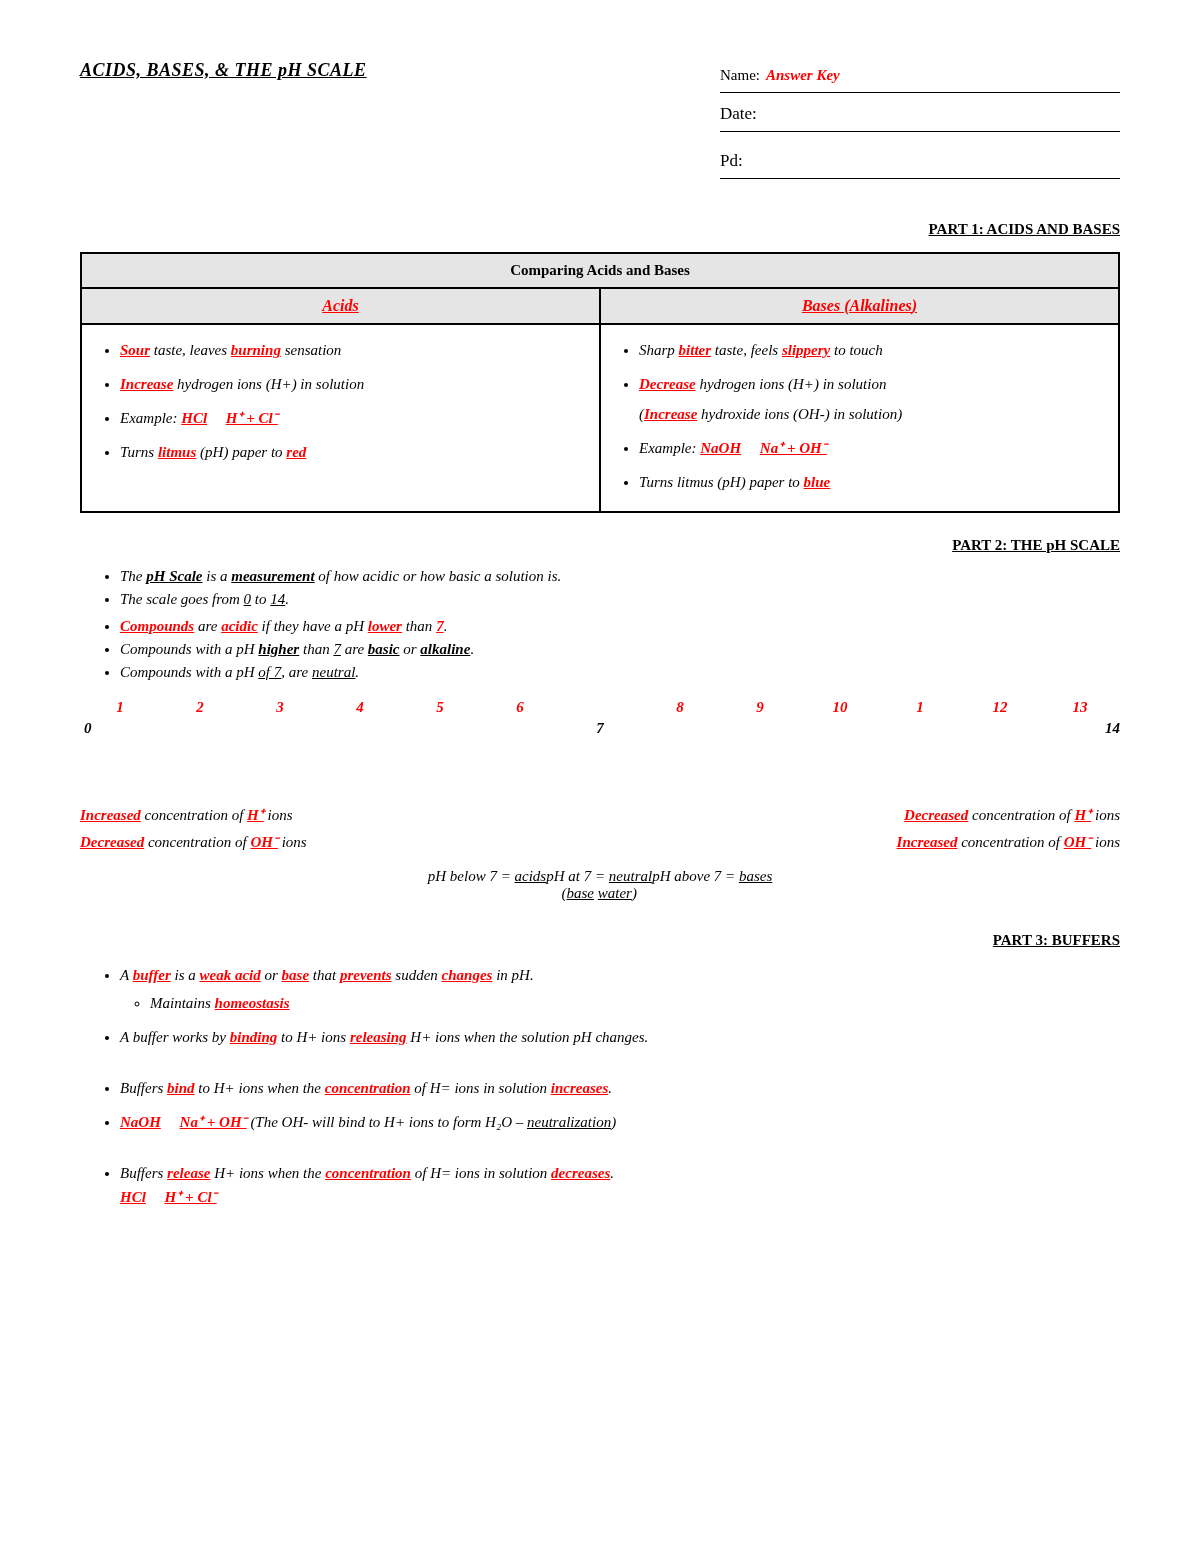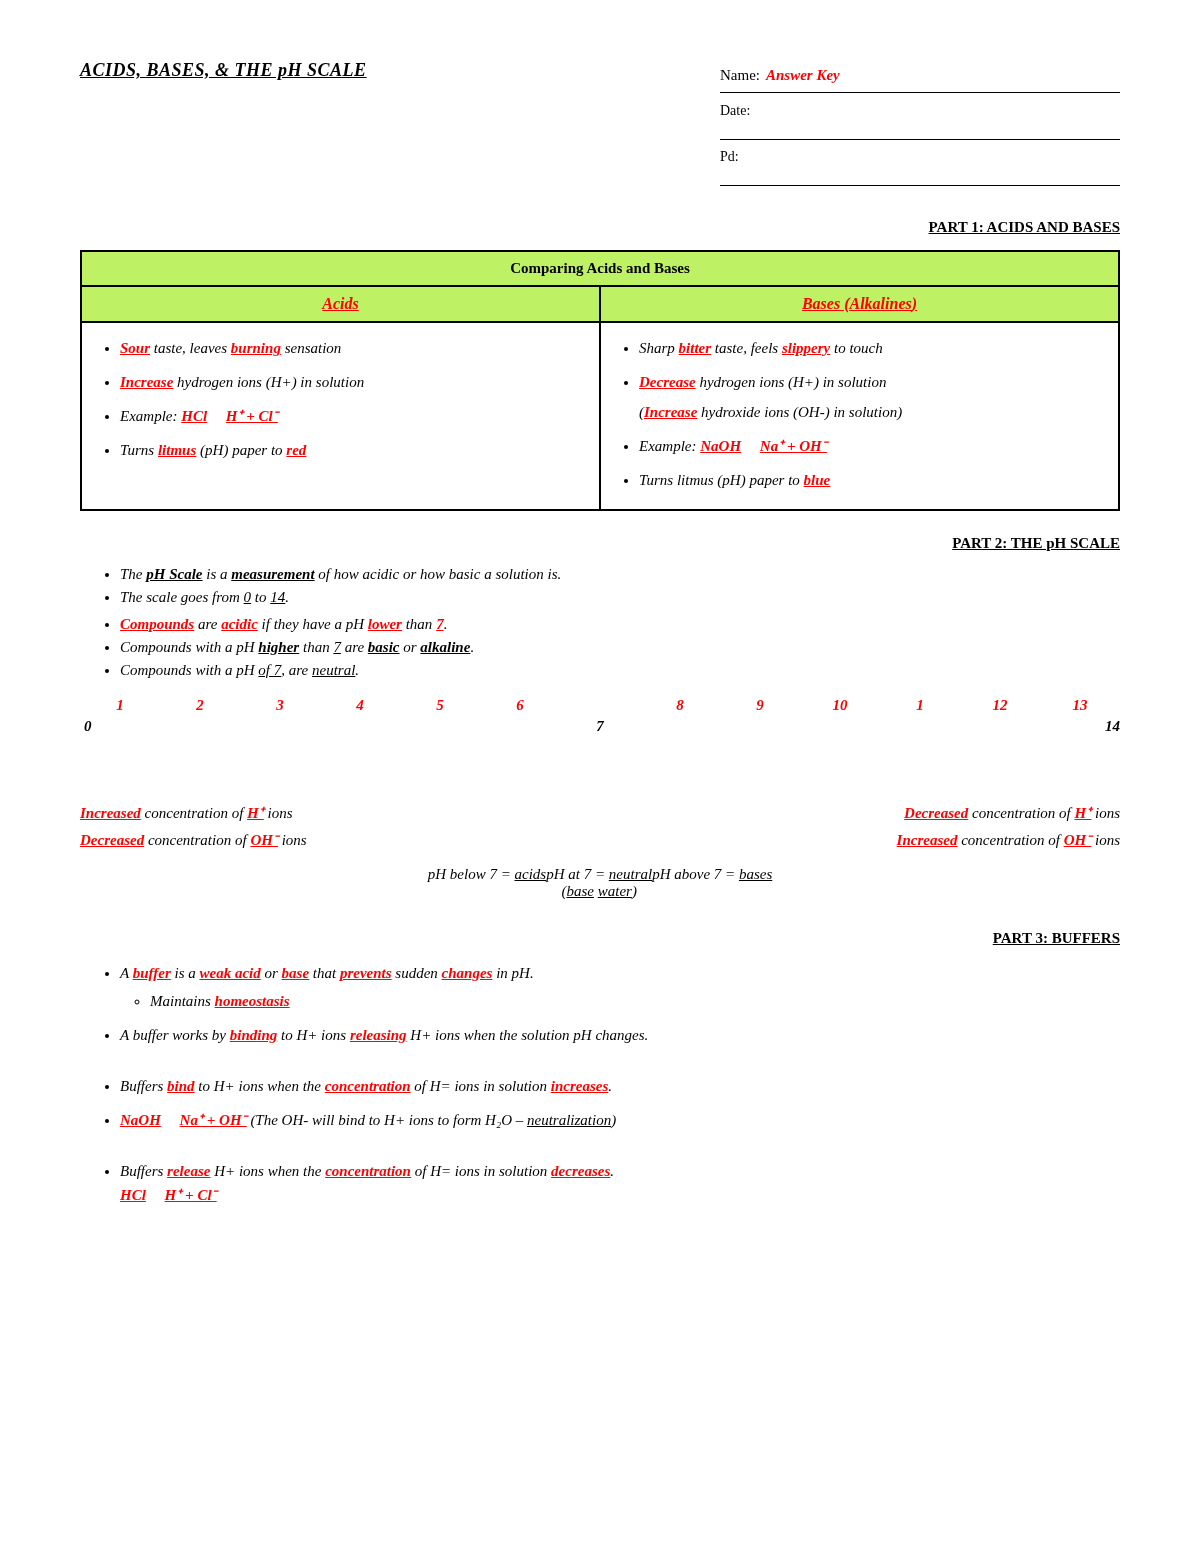--- a/index.html
+++ b/index.html
@@ -53,24 +53,24 @@
     }
 
     .answer-key {
       font-weight: bold;
       font-style: italic;
       color: red;
       font-size: 15px;
     }
 
     .date-pd-line {
-      font-size: 14px;
+      font-size: 17px;
       border-bottom: 1px solid #000;
-      padding-bottom: 14px;
-      margin-bottom: 3px;
+      padding-bottom: 0;
+      margin-bottom: 12px;
       width: 100%;
     }
 
     .section-heading {
       font-size: 15px;
       font-weight: bold;
       text-decoration: underline;
       margin-bottom: 14px;
       margin-top: 24px;
       text-align: right;
@@ -83,21 +83,21 @@
       border: 2px solid #000;
       margin-bottom: 24px;
     }
 
     .compare-table th {
       border: 2px solid #000;
       text-align: center;
       padding: 8px 12px;
       font-weight: bold;
       font-size: 15px;
-      background: #bef264;
+      background: #e5e5e5;
     }
 
     .compare-table td {
       border: 2px solid #000;
       padding: 10px 18px;
       vertical-align: top;
       width: 50%;
     }
 
     .col-header {

